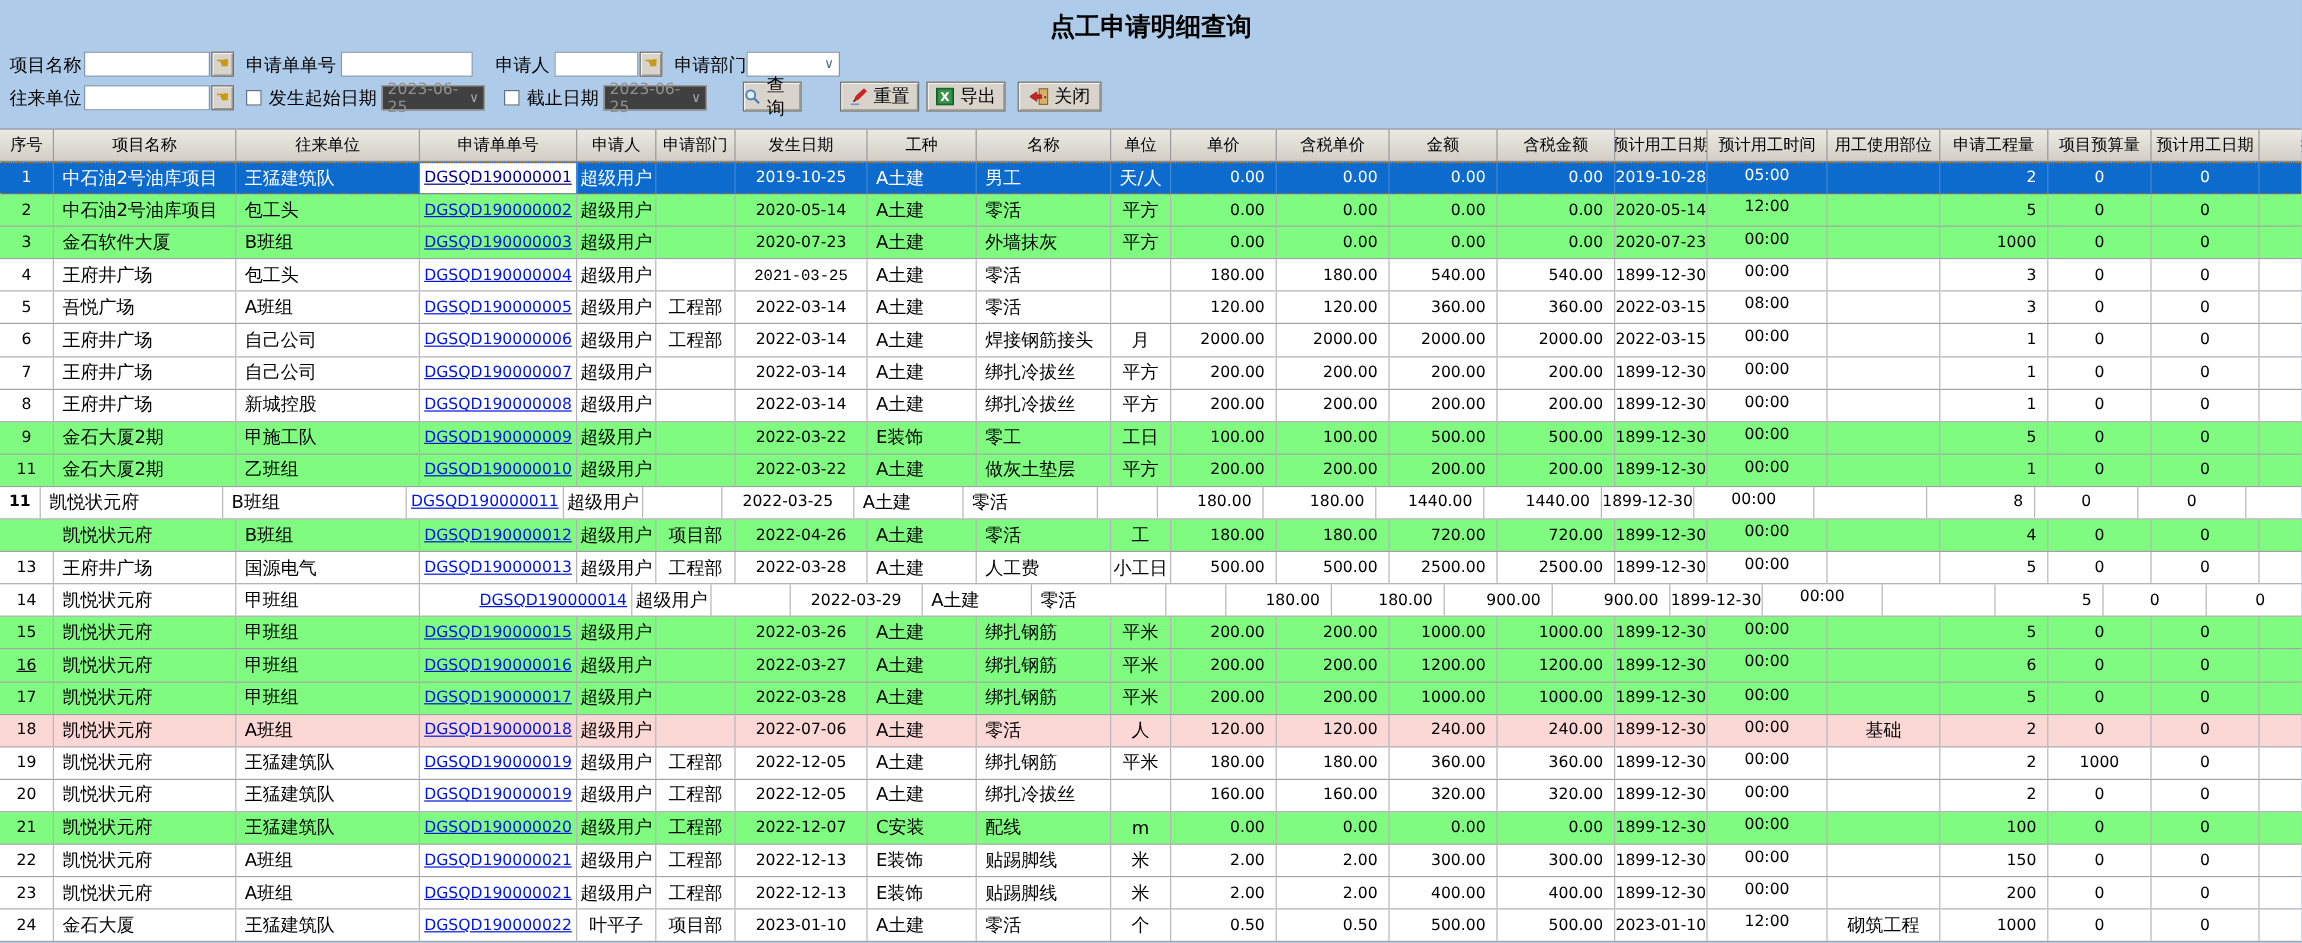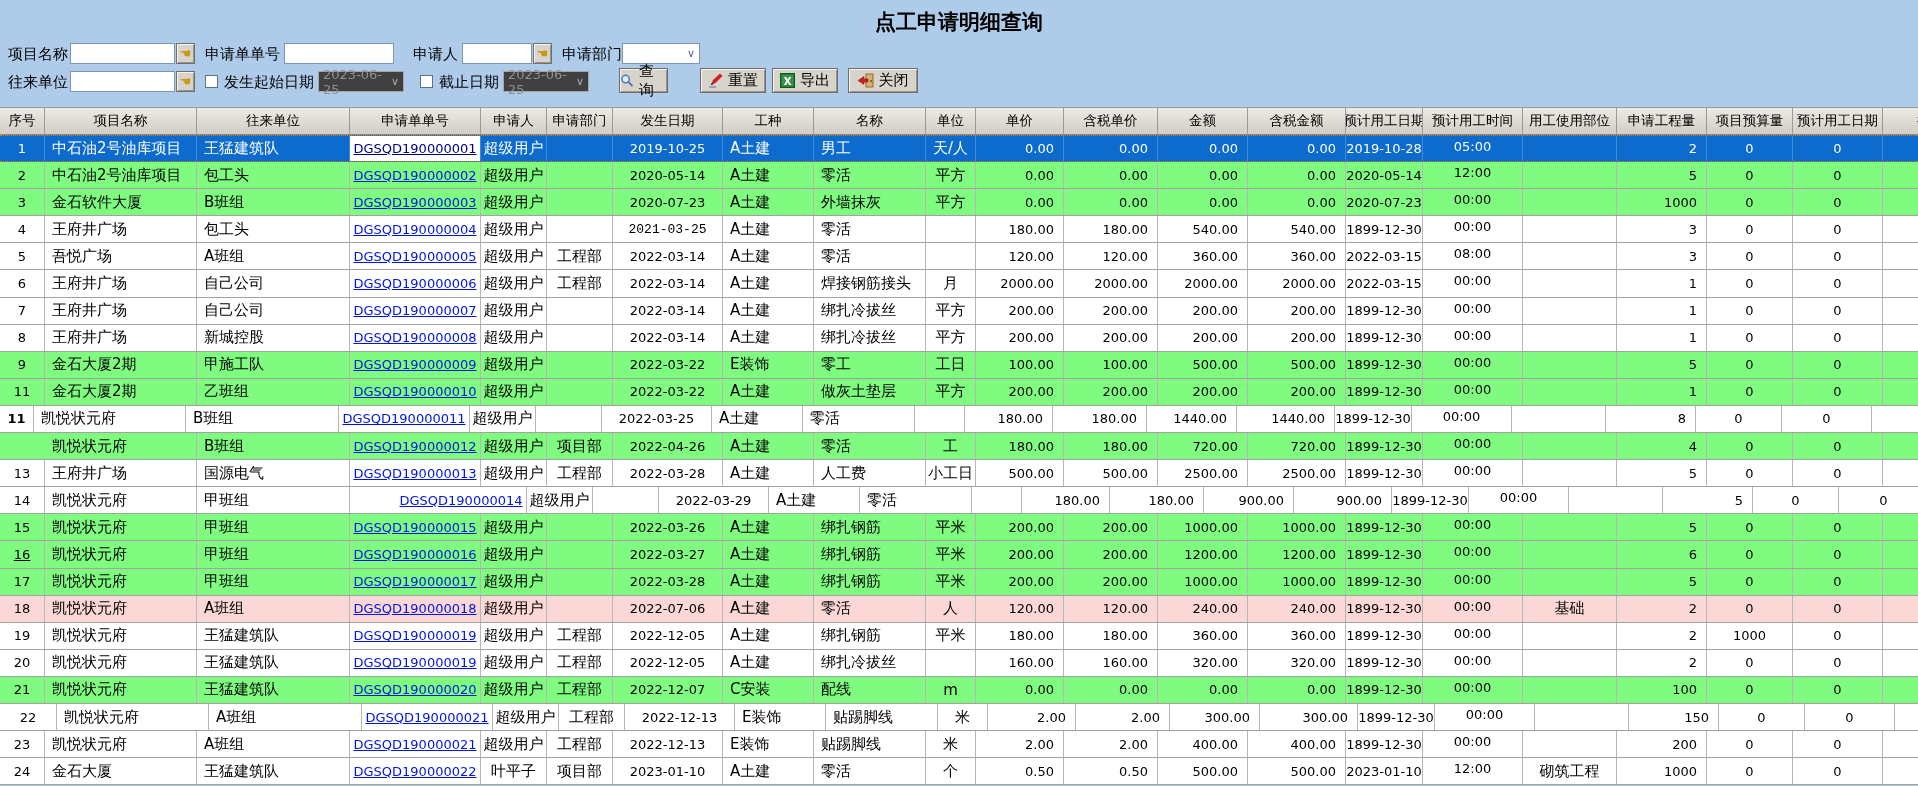--- a/index.html
+++ b/index.html
@@ -626,21 +626,21 @@
         <div class="gc al-r num" style="width: 98px;">0.00</div>
         <div class="gc al-c num" style="width: 77px;">1899-12-30</div>
         <div class="gc al-t num" style="width: 100px;">00:00</div>
         <div class="gc al-c" style="width: 94px;"></div>
         <div class="gc al-r num" style="width: 90px;">100</div>
         <div class="gc al-c num" style="width: 86px;">0</div>
         <div class="gc al-c num" style="width: 90px;">0</div>
         <div class="gc al-c" style="width: 96px;"></div>
       </div>
       <div class="grow">
-        <div class="gc al-c num" style="width: 57px;">22</div>
+        <div class="gc al-c num" style="width: 45px;">22</div>
         <div class="gc al-l" style="width: 152px;">凯悦状元府</div>
         <div class="gc al-l" style="width: 153px;">A班组</div>
         <div class="gc al-c num link" style="width: 131px;">DGSQD190000021</div>
         <div class="gc al-c" style="width: 66px;">超级用户</div>
         <div class="gc al-c" style="width: 66px;">工程部</div>
         <div class="gc al-c num" style="width: 110px;">2022-12-13</div>
         <div class="gc al-l" style="width: 91px;">E装饰</div>
         <div class="gc al-l" style="width: 112px;">贴踢脚线</div>
         <div class="gc al-c" style="width: 50px;">米</div>
         <div class="gc al-r num" style="width: 88px;">2.00</div>

